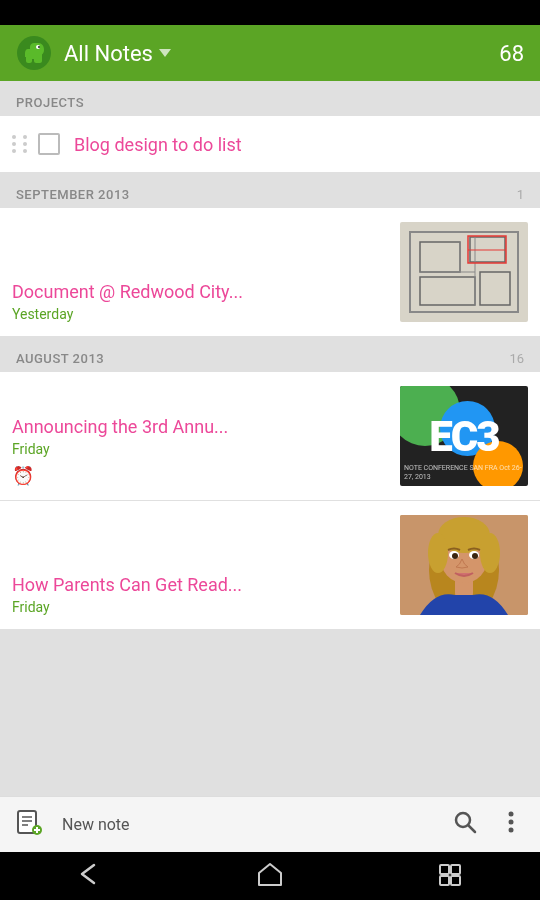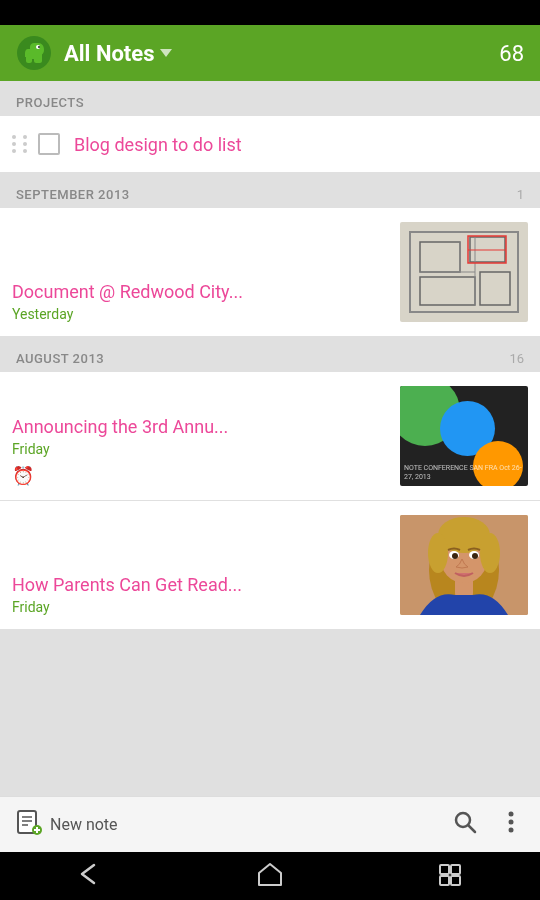--- a/index.html
+++ b/index.html
@@ -29,21 +29,21 @@
       flex-shrink: 0;
     }
     .header-logo {
       width: 36px;
       height: 36px;
       margin-right: 12px;
       flex-shrink: 0;
     }
     .header-title {
       font-size: 22px;
-      font-weight: 700;
+      font-weight: 400;
       color: #fff;
       flex: 1;
       display: flex;
       align-items: center;
       gap: 6px;
     }
     .header-title-arrow {
       width: 0;
       height: 0;
       border-left: 6px solid transparent;
@@ -244,21 +244,21 @@
       background: #f5f5f5;
       border-top: 1px solid #ddd;
       display: flex;
       align-items: center;
       padding: 0 16px;
       flex-shrink: 0;
     }
     .new-note-btn {
       display: flex;
       align-items: center;
-      gap: 8px;
+      gap: 20px;
       flex: 1;
     }
     .new-note-icon {
       font-size: 22px;
       color: #555;
     }
     .new-note-label {
       font-size: 16px;
       color: #555;
     }
@@ -377,20 +377,21 @@
       <div class="note-subtitle">Friday</div>
       <div class="note-icons">
         <span class="alarm-icon">⏰</span>
       </div>
     </div>
     <div class="note-thumbnail">
       <div class="thumb-ec3">
         <div class="ec3-circle-green"></div>
         <div class="ec3-circle-blue"></div>
         <div class="ec3-circle-orange"></div>
+        <span class="ec3-text">EC3</span>
         <div class="ec3-note-text">NOTE CONFERENCE SAN FRA
 Oct 26-27, 2013</div>
       </div>
     </div>
   </div>
 
   <div class="note-item has-thumbnail">
     <div class="note-content">
       <div class="note-title">How Parents Can Get Read...</div>
       <div class="note-subtitle">Friday</div>

